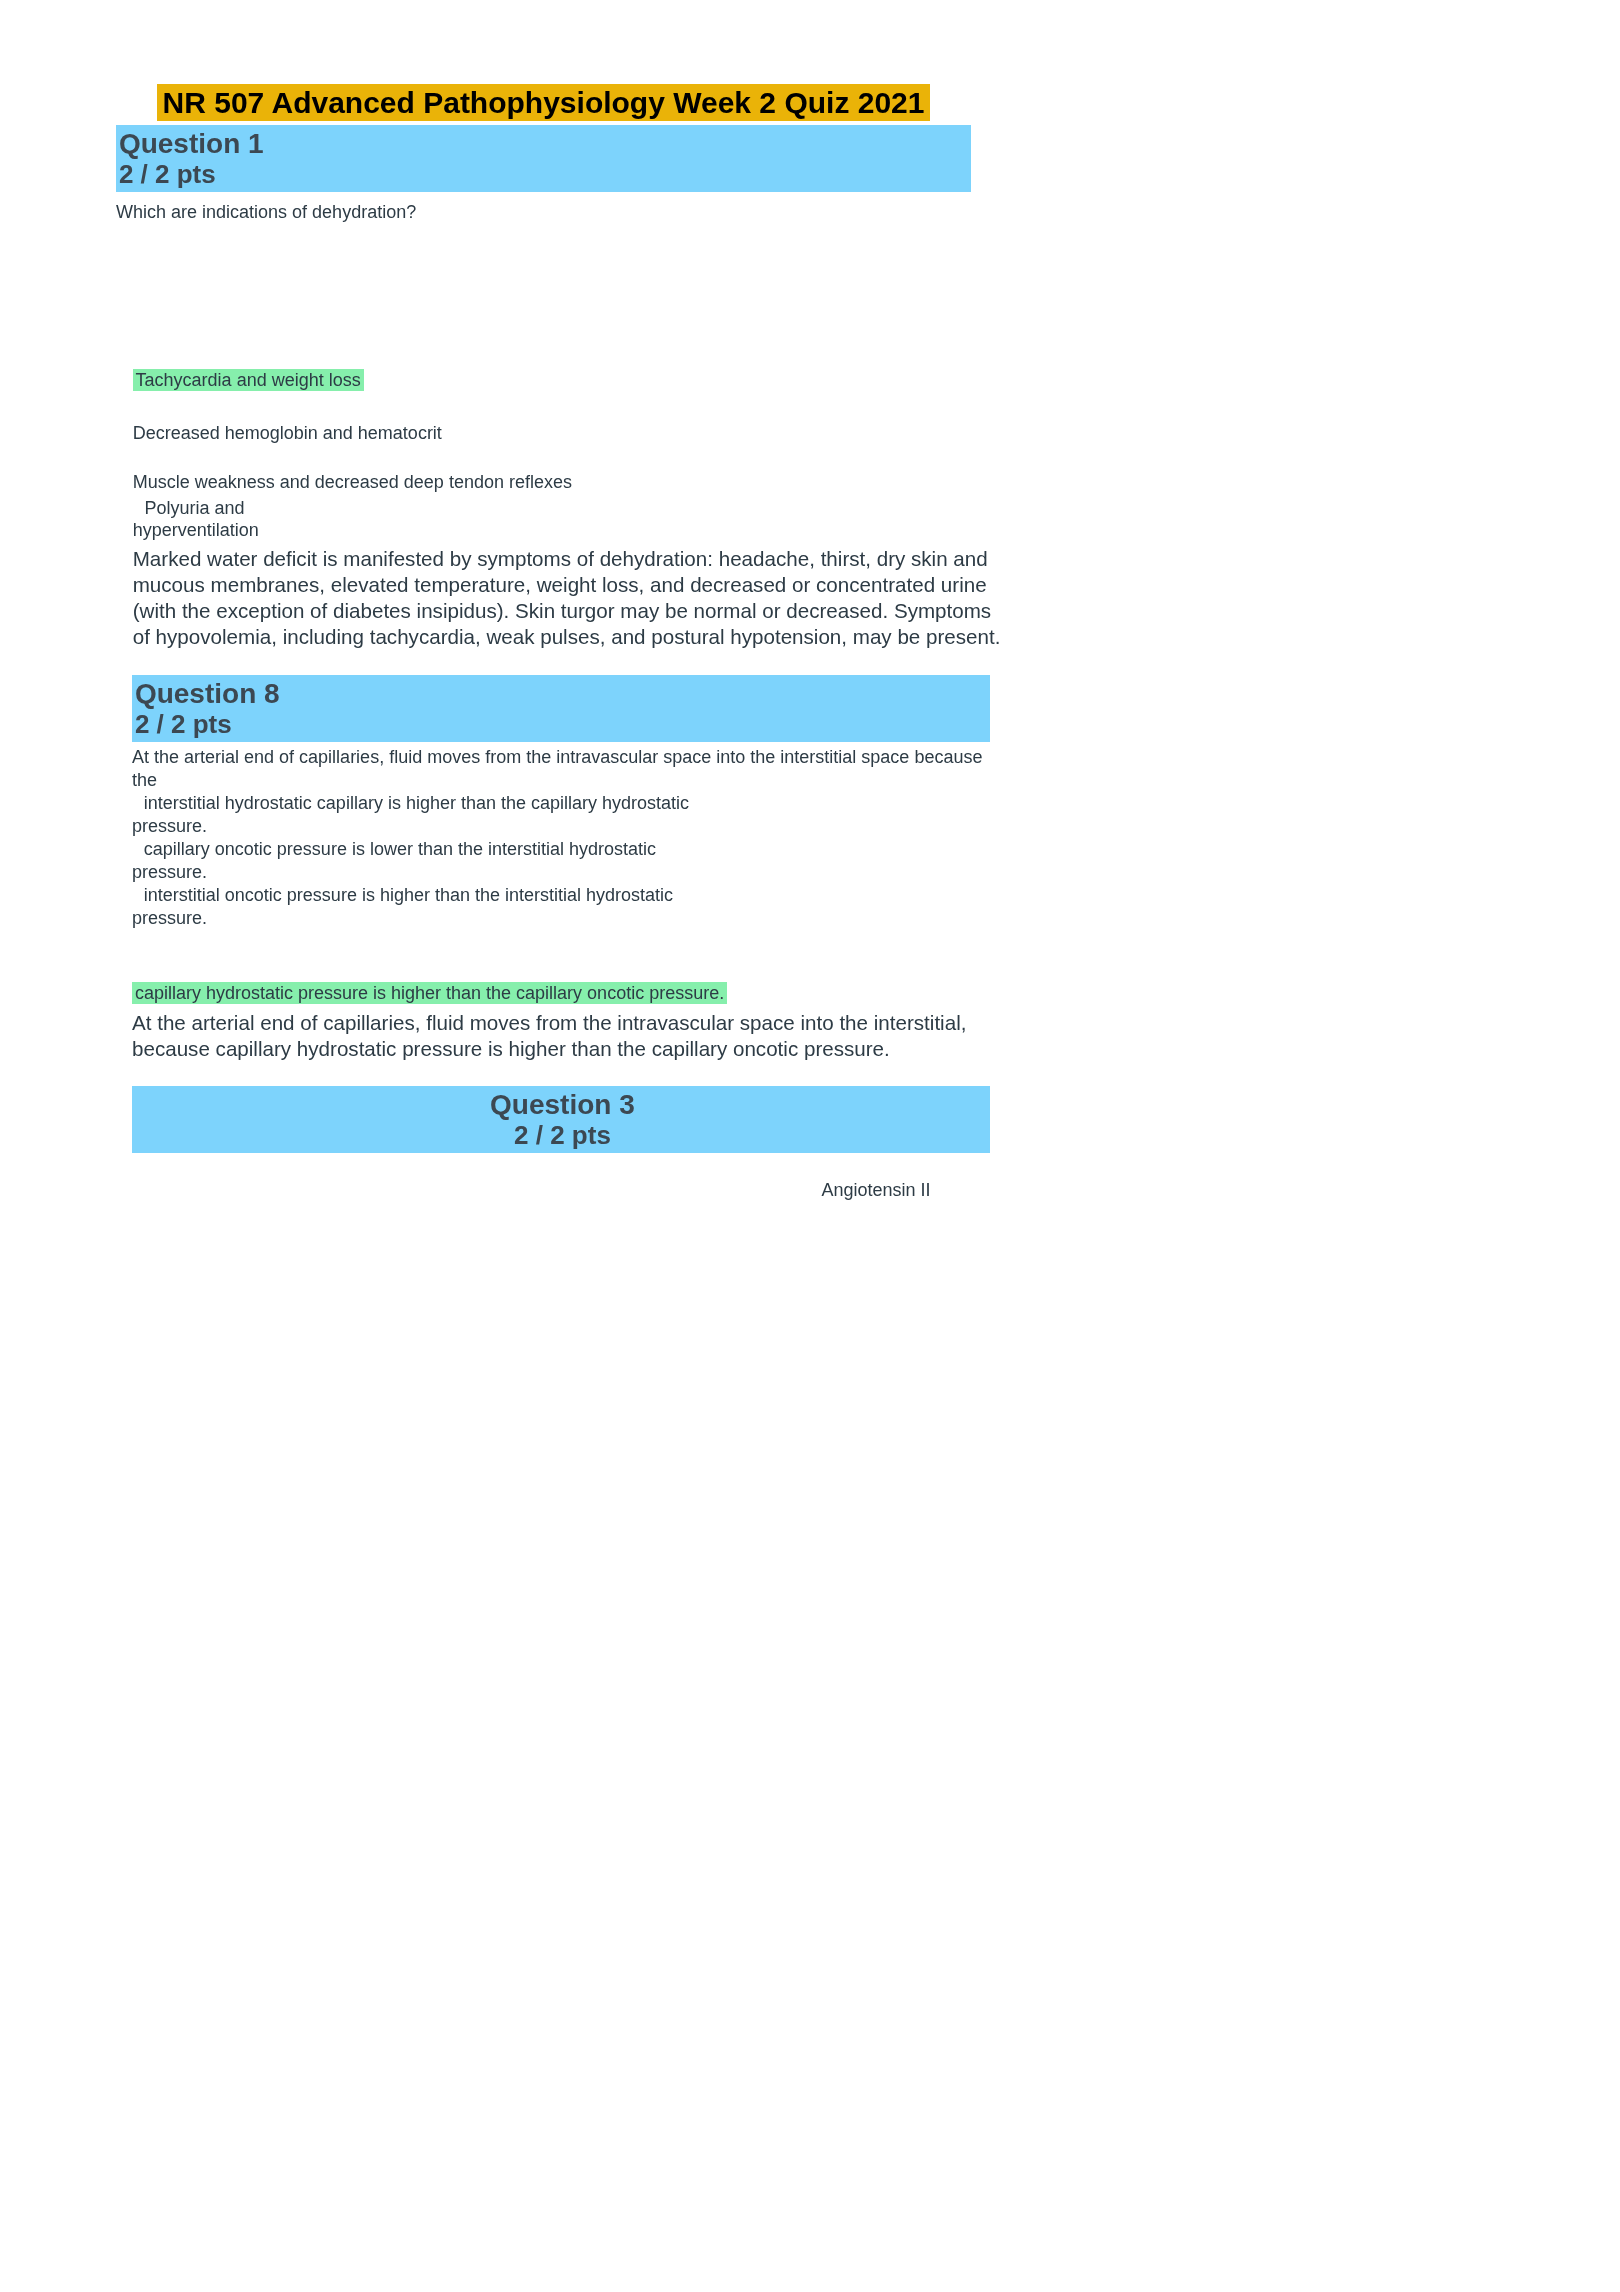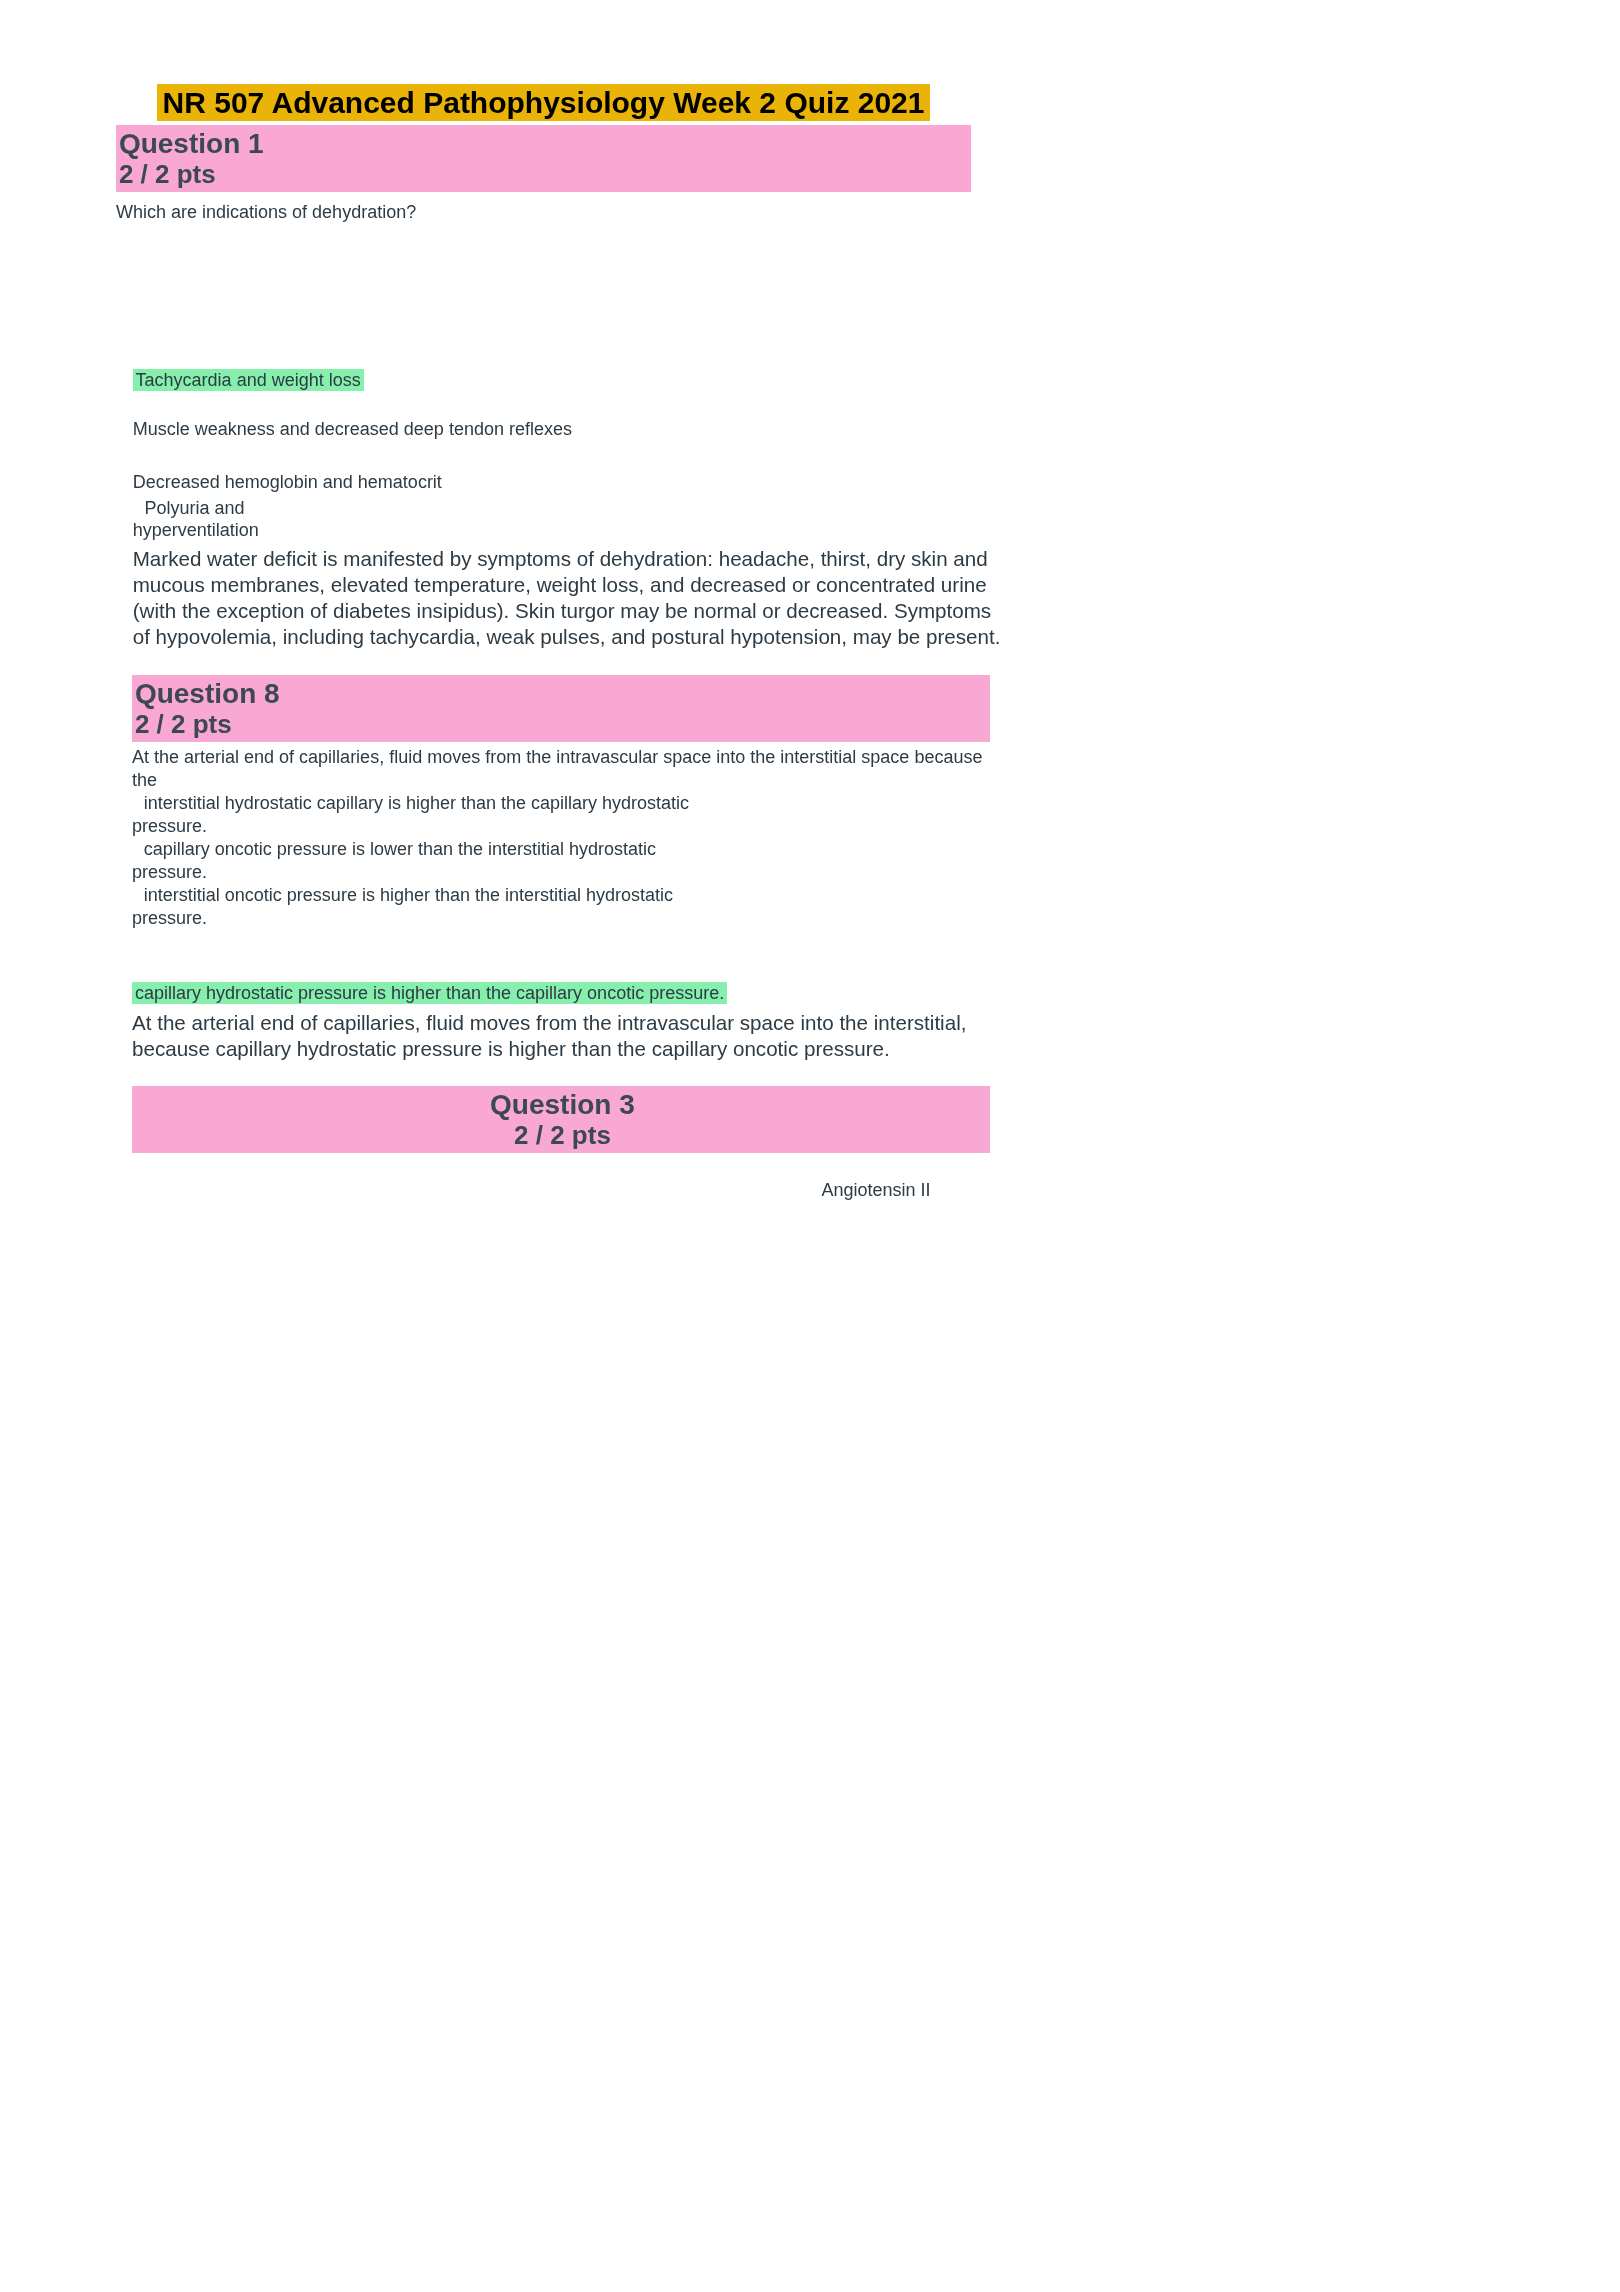--- a/index.html
+++ b/index.html
@@ -21,21 +21,21 @@
     color: #000000;
     font-weight: bold;
     font-size: 30px;
     line-height: 33px;
     padding: 2px 5.9px;
     display: inline-block;
     white-space: nowrap;
   }
 
   
-  .q-header { background: #f9a8d4; padding: 3.9px 0 5.9px 2.9px; }
+  .q-header { background: #7dd3fc; padding: 3.9px 0 5.9px 2.9px; }
   .q-heading { font-size: 28px; line-height: 30px; font-weight: bold; color: #3c4852; }
   .q-points  { font-size: 26px; line-height: 23.5px; font-weight: bold; color: #3c4852; margin-top: 3.9px; }
 
   .q1 { margin-left: 116px; margin-top: 3.9px; }
   .q1 .q-header { width: 855px; }
   .q2, .q3 { margin-left: 132px; }
   .q2 .q-header, .q3 .q-header { width: 858px; }
 
   .q-prompt { font-size: 18px; line-height: 22.5px; margin-top: 8.8px; max-width: 887px; color: #2d3b45; }
 
@@ -79,22 +79,22 @@
     <div class="q-header">
       <h2 class="q-heading">Question 1</h2>
       <div class="q-points">2 / 2 pts</div>
     </div>
     <p class="q-prompt">Which are indications of dehydration?</p>
 
     <div class="options options-1">
       <div class="option opt-a">
         <span class="hl-yellow">Tachycardia and weight loss</span>
       </div>
+      <div class="option opt-b">Decreased hemoglobin and hematocrit</div>
       <div class="option opt-c">Muscle weakness and decreased deep tendon reflexes</div>
-      <div class="option opt-b">Decreased hemoglobin and hematocrit</div>
       <div class="option opt-d multiline">Polyuria and
 hyperventilation</div>
     </div>
 
     <p class="q-explanation">Marked water deficit is manifested by symptoms of dehydration: headache, thirst, dry skin and mucous membranes, elevated temperature, weight loss, and decreased or concentrated urine (with the exception of diabetes insipidus). Skin turgor may be normal or decreased. Symptoms of hypovolemia, including tachycardia, weak pulses, and postural hypotension, may be present.</p>
   </section>
 
   <section class="question q2">
     <div class="q-header">
       <h2 class="q-heading">Question 8</h2>

